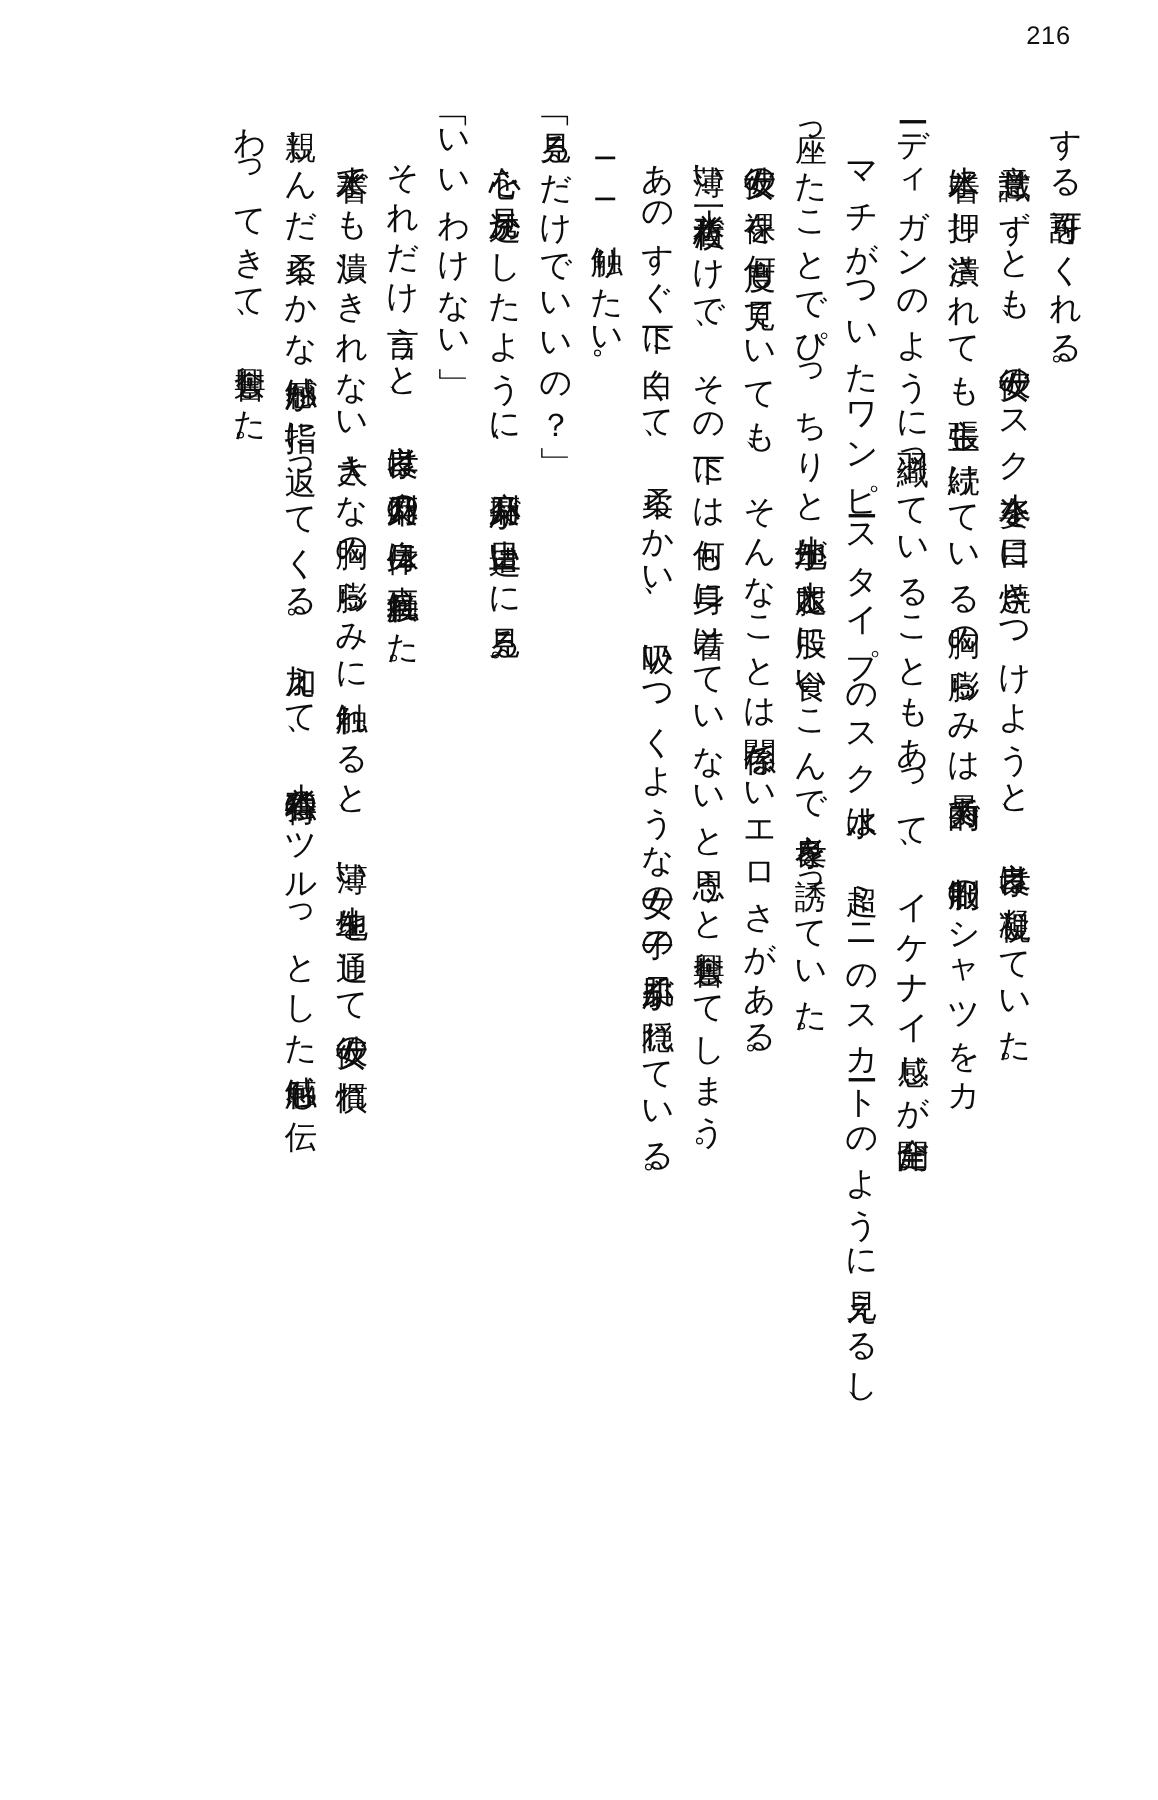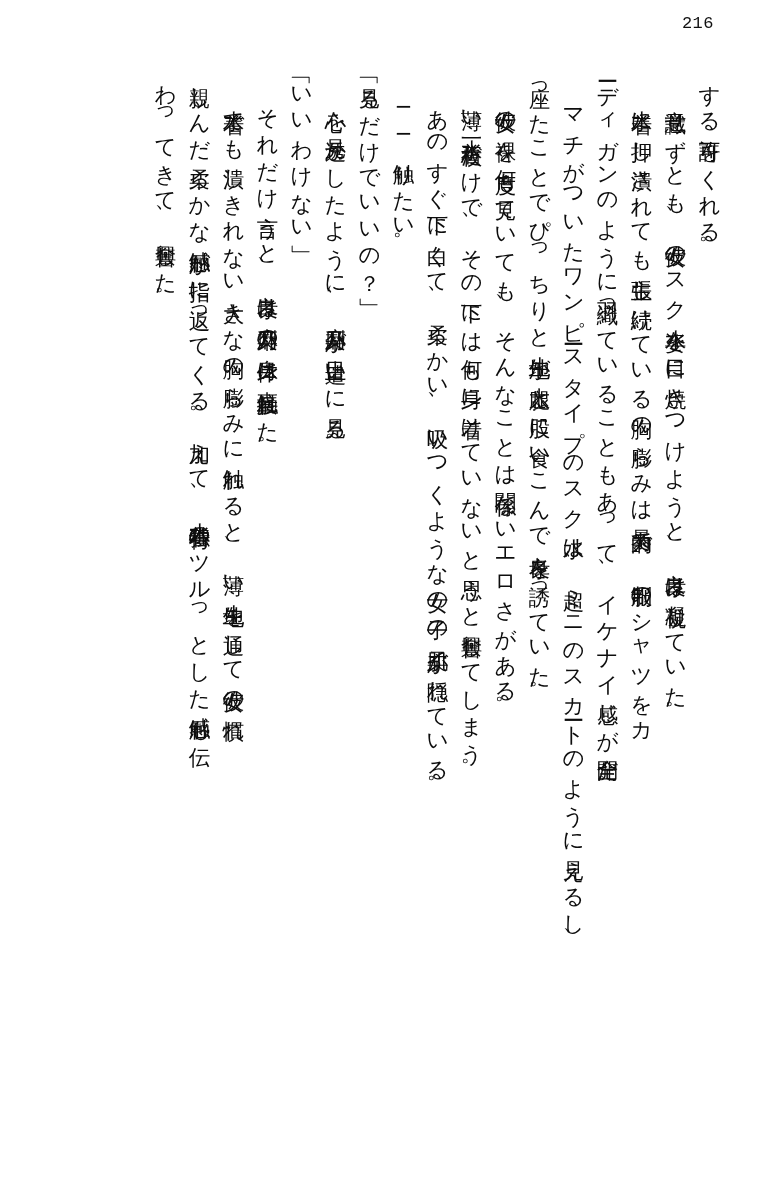--- a/index.html
+++ b/index.html
@@ -21,21 +21,21 @@
     height: 1200px;
     box-sizing: border-box;
   }
   .page-number {
     position: absolute;
     top: 14px;
     right: 58px;
     font-size: 17px;
     letter-spacing: 0.5px;
     color: #111;
-    font-family: Liberation Mono, monospace;
+    font-family: Liberation Sans, sans-serif;
   }
   .text-body {
     position: absolute;
     top: 70px;
     right: 52px;
     left: 52px;
     bottom: 48px;
     display: flex;
     flex-direction: row-reverse;
     justify-content: flex-start;

